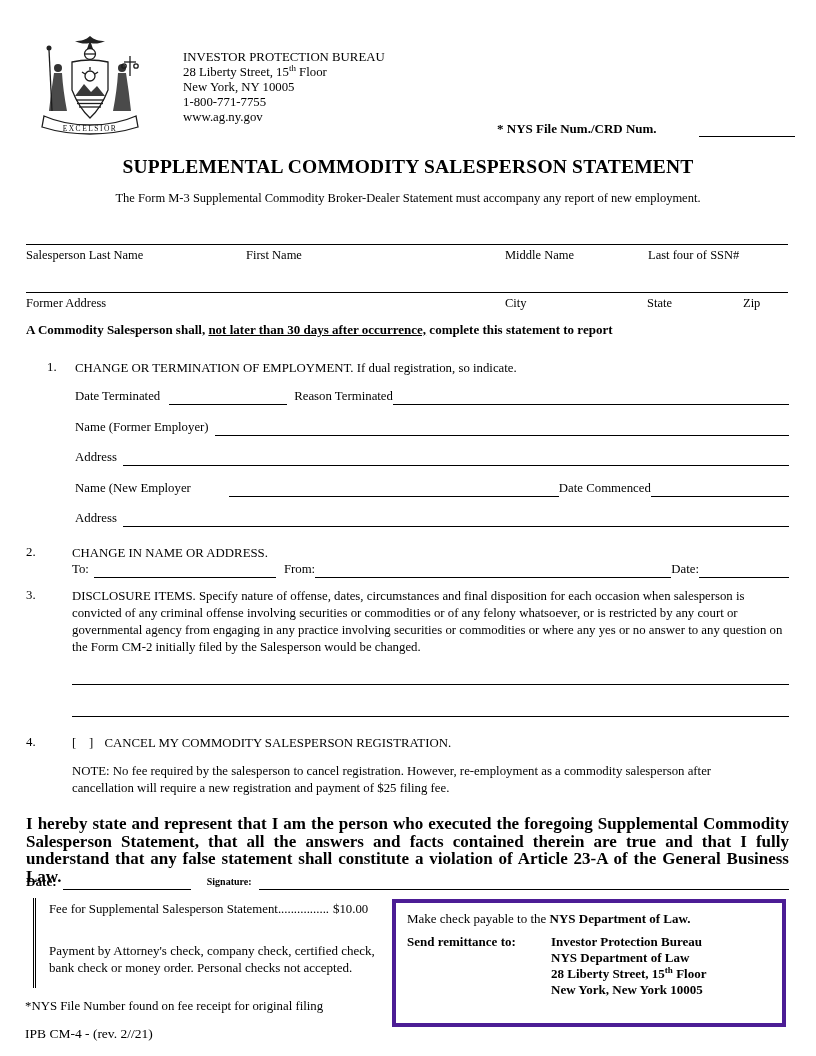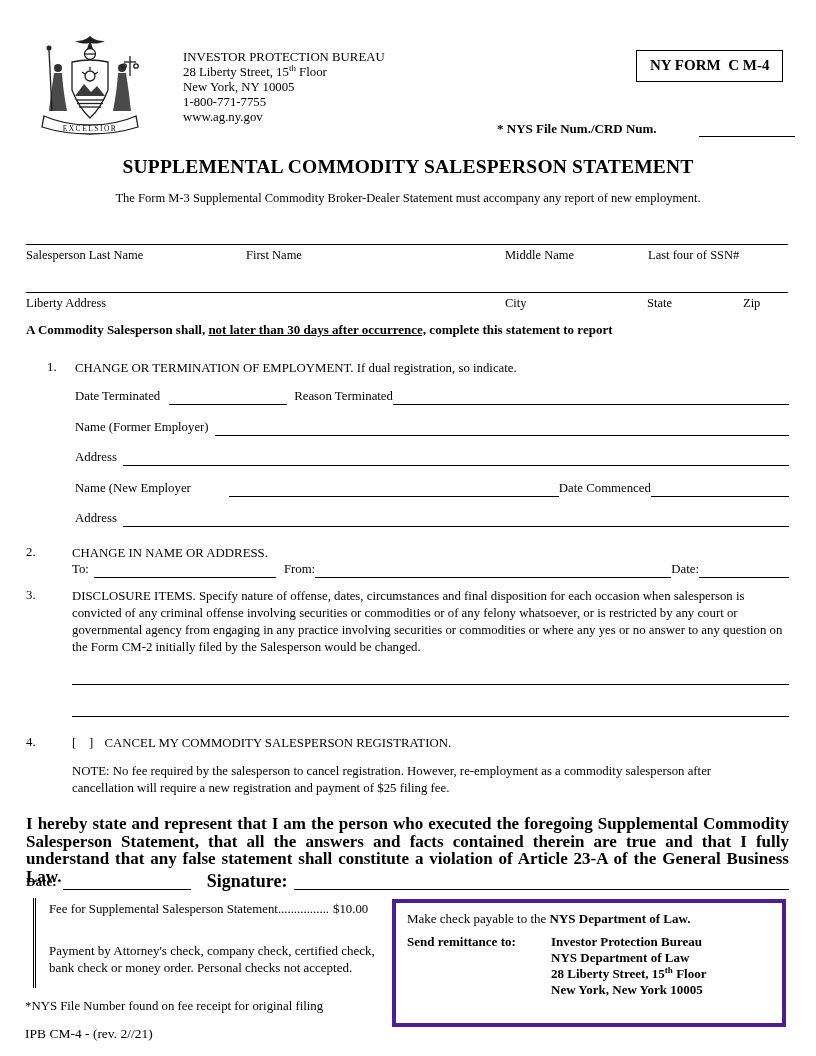--- a/index.html
+++ b/index.html
@@ -70,41 +70,40 @@
   </svg>
 
   <div class="abs agency" style="left:183px;top:50px;">
     <div>INVESTOR PROTECTION BUREAU</div>
     <div><span>28 Liberty Street, 15</span><sup>th</sup><span> Floor</span></div>
     <div>New York, NY 10005</div>
     <div>1-800-771-7755</div>
     <div>www.ag.ny.gov</div>
   </div>
 
-  <div class="abs formbox" style="left:636px;top:50px;">NY FORM&nbsp; C M-4</div>
 
   <div class="abs row" style="left:497px;top:121px;width:293px;">
     <span class="b nw" style="font-size:13px;">* NYS File Num./CRD Num.</span>
     <span class="line" style="flex:0 0 96px;margin-left:42px;"></span>
   </div>
 
   <div class="abs title" style="left:0;top:156px;width:816px;">SUPPLEMENTAL COMMODITY SALESPERSON STATEMENT</div>
   <div class="abs subtitle" style="left:0;top:191px;width:816px;">The Form M-3 Supplemental Commodity Broker-Dealer Statement must accompany any report of new employment.</div>
 
   <div class="abs hr" style="left:26px;top:244px;width:762px;"></div>
   <div class="abs labels" style="left:26px;top:248px;width:762px;height:16px;">
     <span style="left:0;">Salesperson Last Name</span>
     <span style="left:220px;">First Name</span>
     <span style="left:479px;">Middle Name</span>
     <span style="left:622px;">Last four of SSN#</span>
   </div>
 
   <div class="abs hr" style="left:26px;top:292px;width:762px;"></div>
   <div class="abs labels" style="left:26px;top:296px;width:762px;height:16px;">
-    <span style="left:0;">Liberty Address</span>
+    <span style="left:0;">Former Address</span>
     <span style="left:479px;">City</span>
     <span style="left:621px;">State</span>
     <span style="left:717px;">Zip</span>
   </div>
 
   <div class="abs b nw" style="left:26px;top:322px;font-size:13px;">
     <span>A Commodity Salesperson shall, </span><span class="u">not later than 30 days after occurrence,</span><span> complete this statement to report</span>
   </div>
 
   <span class="abs sec-num" style="left:47px;top:360px;">1.</span>
@@ -162,21 +161,21 @@
     <span>[&nbsp;&nbsp;&nbsp;&nbsp;]</span>
     <span style="margin-left:8px;">CANCEL MY COMMODITY SALESPERSON REGISTRATION.</span>
   </div>
   <div class="abs body-txt" style="left:72px;top:763px;width:700px;">NOTE: No fee required by the salesperson to cancel registration. However, re-employment as a commodity salesperson after cancellation will require a new registration and payment of $25 filing fee.</div>
 
   <div class="abs decl" style="left:26px;top:815px;width:763px;">I hereby state and represent that I am the person who executed the foregoing Supplemental Commodity Salesperson Statement, that all the answers and facts contained therein are true and that I fully understand that any false statement shall constitute a violation of Article 23-A of the General Business Law.</div>
 
   <div class="abs row" style="left:26px;top:873px;width:763px;">
     <span class="field-label b" style="font-size:13.2px;">Date:</span>
     <span class="line" style="flex:0 0 128px;margin-left:6px;"></span>
-    <span class="field-label b" style="font-size:18px;margin-left:16px;">Signature:</span>
+    <span class="field-label b" style="font-size:10px;margin-left:16px;">Signature:</span>
     <span class="line grow" style="margin-left:7px;"></span>
   </div>
 
   <div class="abs feebox" style="left:33px;top:898px;width:352px;height:86px;">
     <div class="fee-line">
       <span>Fee for Supplemental Salesperson Statement</span>
       <span>................</span>
       <span style="margin-left:4px;">$10.00</span>
     </div>
     <div style="font-size:13px;line-height:16.5px;width:348px;margin-top:26px;">Payment by Attorney's check, company check, certified check, bank check or money order. Personal checks not accepted.</div>

